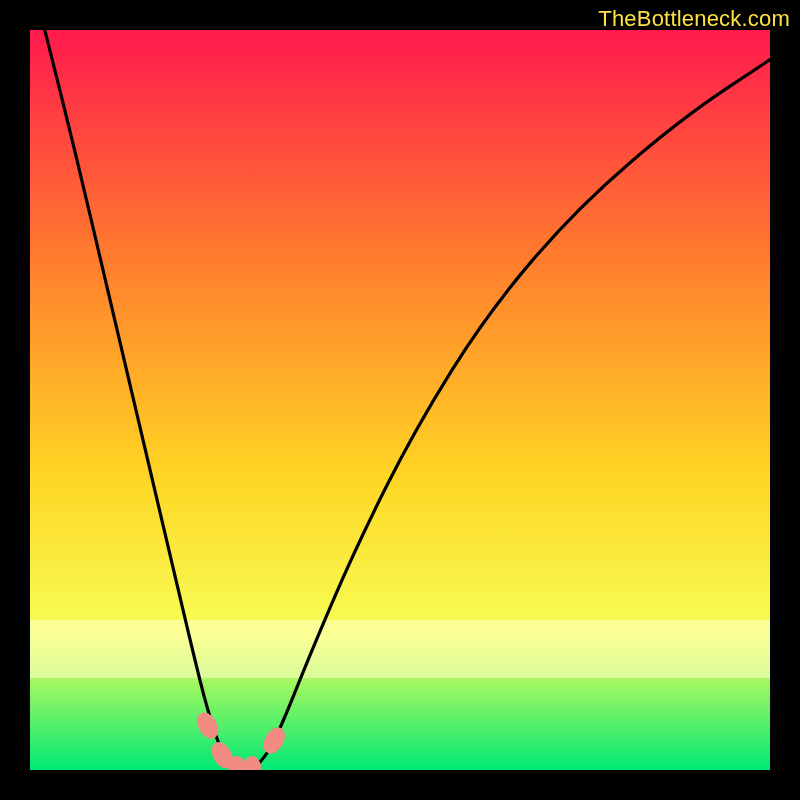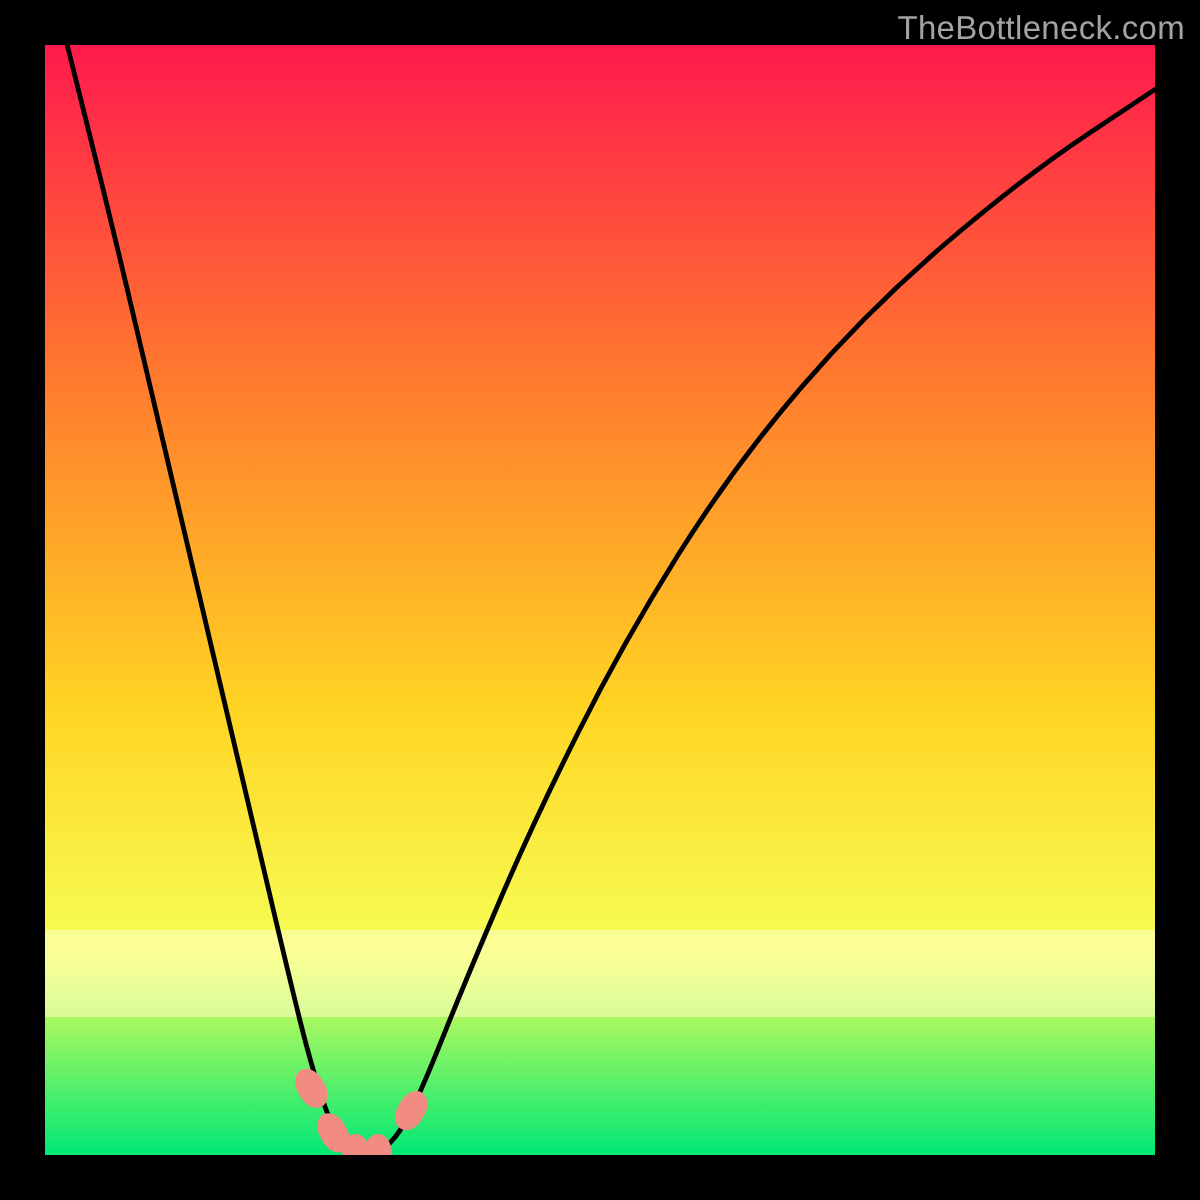--- a/index.html
+++ b/index.html
@@ -23,21 +23,21 @@
     position: absolute;
     left: 0;
     top: 0;
     width: 740px;
     height: 740px;
   }
   .watermark {
     position: absolute;
     top: 6px;
     right: 10px;
-    color: #a3a3a3;
+    color: #fde047;
     font-size: 22px;
     font-weight: 500;
     letter-spacing: 0.2px;
   }
   svg { display: block; }
 </style>
 </head>
 <body>
 
 <div class="watermark">TheBottleneck.com</div>

